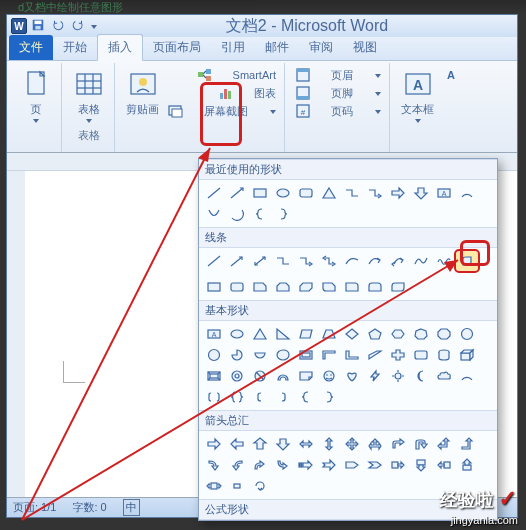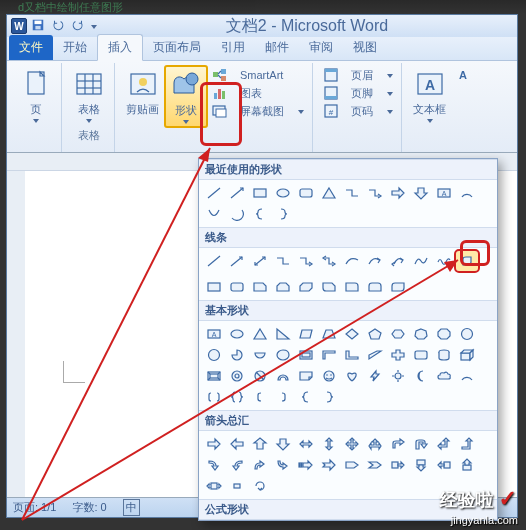--- a/index.html
+++ b/index.html
@@ -17,32 +17,32 @@
   .tab.active { background:#f5f8fc; border:1px solid #b0c4de; border-bottom:1px solid #f5f8fc; border-radius:3px 3px 0 0; margin-bottom:-1px;}
   .ribbon { height:92px; background:linear-gradient(#f5f8fc,#e4ecf7); border-bottom:1px solid #9ab; display:flex; padding:2px 4px 0 4px; gap:2px; position:relative;}
   .group { border-right:1px solid #c4d4e8; padding:2px 4px 0 4px; display:flex; flex-direction:column; align-items:center;}
   .group-label { font-size:11px; color:#5a759a; text-align:center; padding:2px 0;}
   .big-btn { display:flex; flex-direction:column; align-items:center; padding:2px 4px; border:1px solid transparent; border-radius:3px; cursor:pointer; min-width:36px;}
   .big-btn.hot { border:2px solid #e6a800; background:linear-gradient(#fff5d0,#ffd870); border-radius:3px;}
   .bb-icon { width:32px; height:32px; display:flex; align-items:center; justify-content:center; }
   .bb-label { font-size:11px; color:#4a6a9a; margin-top:2px;}
   .drop-tri { width:0; height:0; border-left:3px solid transparent; border-right:3px solid transparent; border-top:4px solid #4a6a9a; margin-top:2px;}
   .small-stack { display:flex; flex-direction:column; gap:2px; padding:2px 4px;}
-  .small-btn { display:flex; align-items:center; gap:12px; font-size:11px; color:#4a6a9a; cursor:pointer; white-space:nowrap;}
+  .small-btn { display:flex; align-items:center; gap:20px; font-size:11px; color:#4a6a9a; cursor:pointer; white-space:nowrap;justify-content:flex-end;}
   .small-btn .si { width:16px; height:16px; display:inline-flex; align-items:center; justify-content:center;}
   .row-btns { display:flex; gap:0;}
   
   .ruler-area { height:18px; background:#e8eef5; border-bottom:1px solid #cbd6e5;}
   .doc-area { background:#fff; height:340px; position:relative; border-left:18px solid #e8eef5;}
   .page-corner { position:absolute; left:38px; top:190px; width:22px; height:22px; border-left:1px solid #aaa; border-bottom:1px solid #aaa;}
   
   .statusbar { position:absolute; bottom:0; left:0; right:0; height:20px; background:linear-gradient(#cfe0f5,#bcd4ef); border-top:1px solid #9ab; display:flex; align-items:center; padding:0 6px; gap:16px; font-size:11px; color:#3a5a8a;}
   
   .shapes-dd { position:absolute; left:198px; top:158px; width:300px; background:#fafdff; border:1px solid #8aa3c5; box-shadow:4px 4px 10px rgba(0,0,0,.35);}
-  .dd-sec-title { background:#edf2fb; border-top:1px solid #d0dced; border-bottom:1px solid #d0dced; padding:2px 6px; font-size:11px; font-weight:bold; color:#3a5a8a;}
+  .dd-sec-title { background:#edf2fb; border-top:1px solid #d0dced; border-bottom:1px solid #d0dced; padding:2px 6px; font-size:11px; font-weight:normal; color:#3a5a8a;}
   .shape-grid { display:flex; flex-wrap:wrap; padding:3px 4px; gap:1px;}
   .shape-cell { width:22px; height:20px; display:flex; align-items:center; justify-content:center; cursor:pointer;}
   .shape-cell.ring { outline:2px solid #d02020; border-radius:3px; background:#ffe9a8;}
   .shape-cell svg { width:16px; height:14px;}
   .sv { stroke:#3d6aa5; stroke-width:1.2; fill:none;}
   .svf { stroke:#3d6aa5; stroke-width:1.2; fill:#eaf2fb;}
   
   .annotation { position:absolute; pointer-events:none; }
   .red-circle { position:absolute; border:3px solid #d02020; border-radius:6px; }
   
@@ -126,30 +126,20 @@
       <div class="row-btns">
         <div class="big-btn">
           <div class="bb-icon">
               <svg viewBox="0 0 32 32">
                 <rect x="4" y="6" width="24" height="20" class="svf"></rect>
                 <circle cx="16" cy="14" r="4" fill="#f0d060"></circle>
                 <path d="M10 24 Q16 18 22 24" class="sv"></path>
               </svg>
             </div>
           <div class="bb-label">剪贴画</div>
-        </div>
-        <div class="big-btn hot">
-          <div class="bb-icon">
-              <svg viewBox="0 0 32 32">
-                <path d="M4 14 C4 8 10 6 14 10 C18 6 24 8 24 14 L24 24 L4 24 Z" fill="#9fc4e8" stroke="#2b5a98"></path>
-                <circle cx="22" cy="10" r="6" fill="#7aa8d8" stroke="#2b5a98"></circle>
-              </svg>
-            </div>
-          <div class="bb-label">形状</div>
-          <div class="drop-tri"></div>
         </div>
         <div class="small-stack">
           <div class="small-btn">
               <span class="si">
                 <svg viewBox="0 0 16 16">
                   <rect x="1" y="5" width="5" height="5" fill="#7bbf6a"></rect>
                   <rect x="9" y="2" width="5" height="5" fill="#6aa8d8"></rect>
                   <rect x="9" y="9" width="5" height="5" fill="#d88a6a"></rect>
                   <line x1="6" y1="7" x2="9" y2="4" class="sv"></line>
                   <line x1="6" y1="8" x2="9" y2="11" class="sv"></line>

